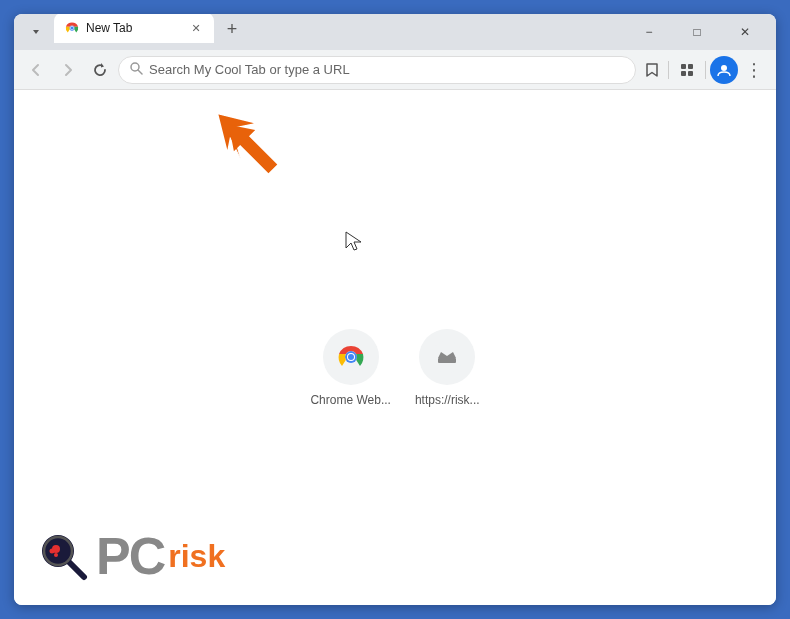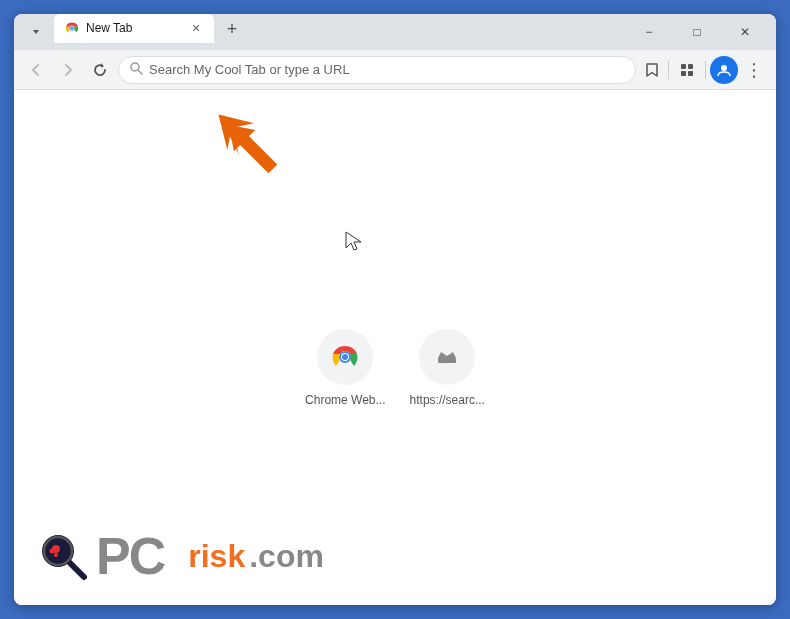--- a/index.html
+++ b/index.html
@@ -282,21 +282,20 @@
       font-weight: 900;
       color: #888;
       line-height: 1;
       letter-spacing: -2px;
     }
     .risk-text {
       font-size: 32px;
       font-weight: 700;
       color: #f07020;
       line-height: 1;
-      margin-left: 20px;
     }
     .dot-com {
       font-size: 32px;
       font-weight: 700;
       color: #888;
       line-height: 1;
     }
     .magnifier {
       width: 50px;
       height: 50px;
@@ -439,35 +438,34 @@
 
           <svg width="32" height="32" viewBox="0 0 32 32">
             <rect width="32" height="32" rx="16" fill="#f1f3f4"></rect>
 
             <g transform="translate(7,9)">
               <rect x="0" y="8" width="18" height="5" rx="1" fill="#888"></rect>
               <polygon points="0,8 3,2 9,6 15,2 18,8" fill="#888"></polygon>
             </g>
           </svg>
         </div>
-        <span class="shortcut-label">https://searc...</span>
+        <span class="shortcut-label">https://risk...</span>
       </div>
 
     </div>
 
     <div class="watermark">
 
       <svg class="magnifier" viewBox="0 0 50 50" width="50" height="50">
         <circle cx="20" cy="20" r="15" fill="#1a1a3a" stroke="#1a1a3a" stroke-width="2"></circle>
         <circle cx="18" cy="18" r="4" fill="#e63030"></circle>
         <circle cx="14" cy="20" r="2.5" fill="#e63030"></circle>
         <circle cx="18" cy="24" r="2" fill="#e63030"></circle>
         <line x1="30" y1="30" x2="46" y2="46" stroke="#1a1a3a" stroke-width="6" stroke-linecap="round"></line>
         <circle cx="20" cy="20" r="14" fill="none" stroke="#555" stroke-width="2.5"></circle>
       </svg>
       <div class="watermark-logo">
         <span class="pc-text">PC</span>
         <span class="risk-text">risk</span>
-        <span class="dot-com">.com</span>
       </div>
     </div>
   </div>
 </div>
 
 </body></html>

